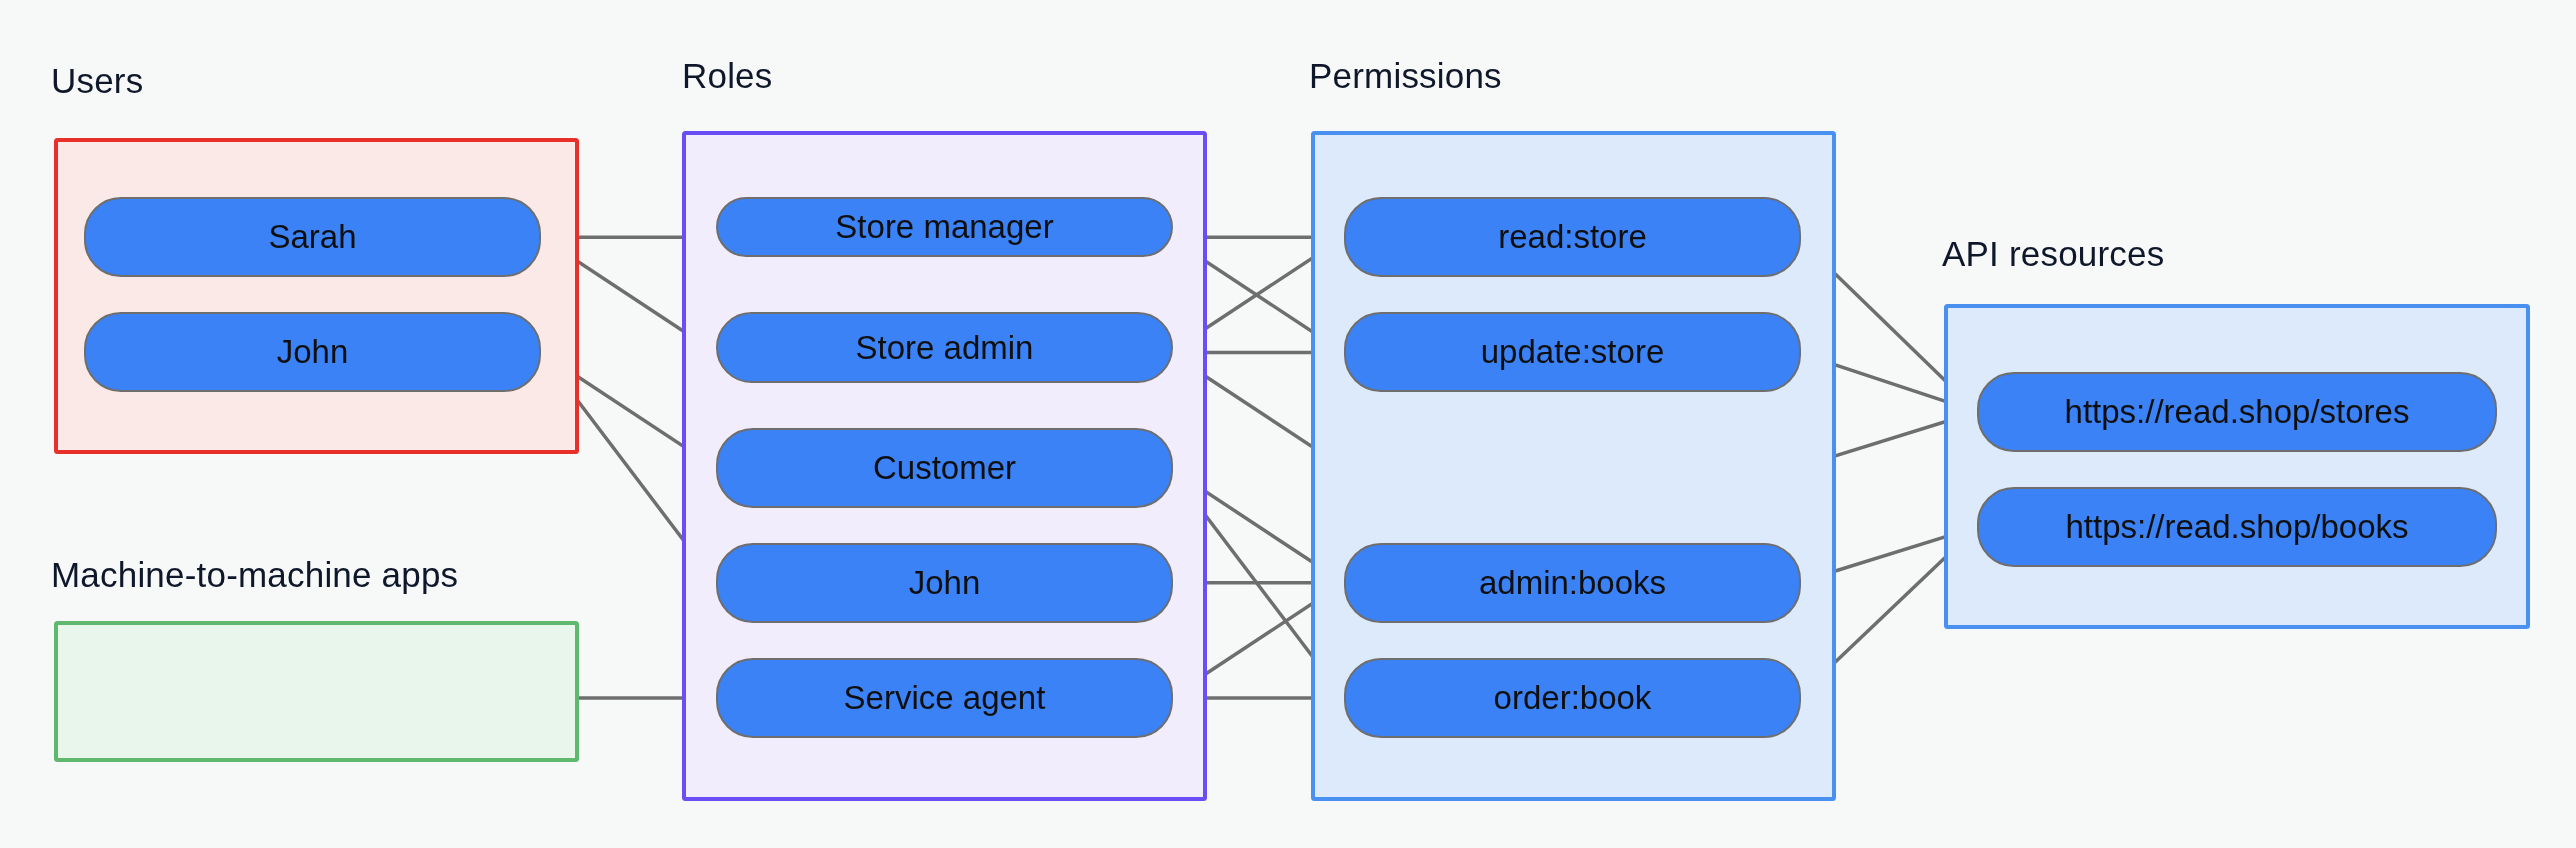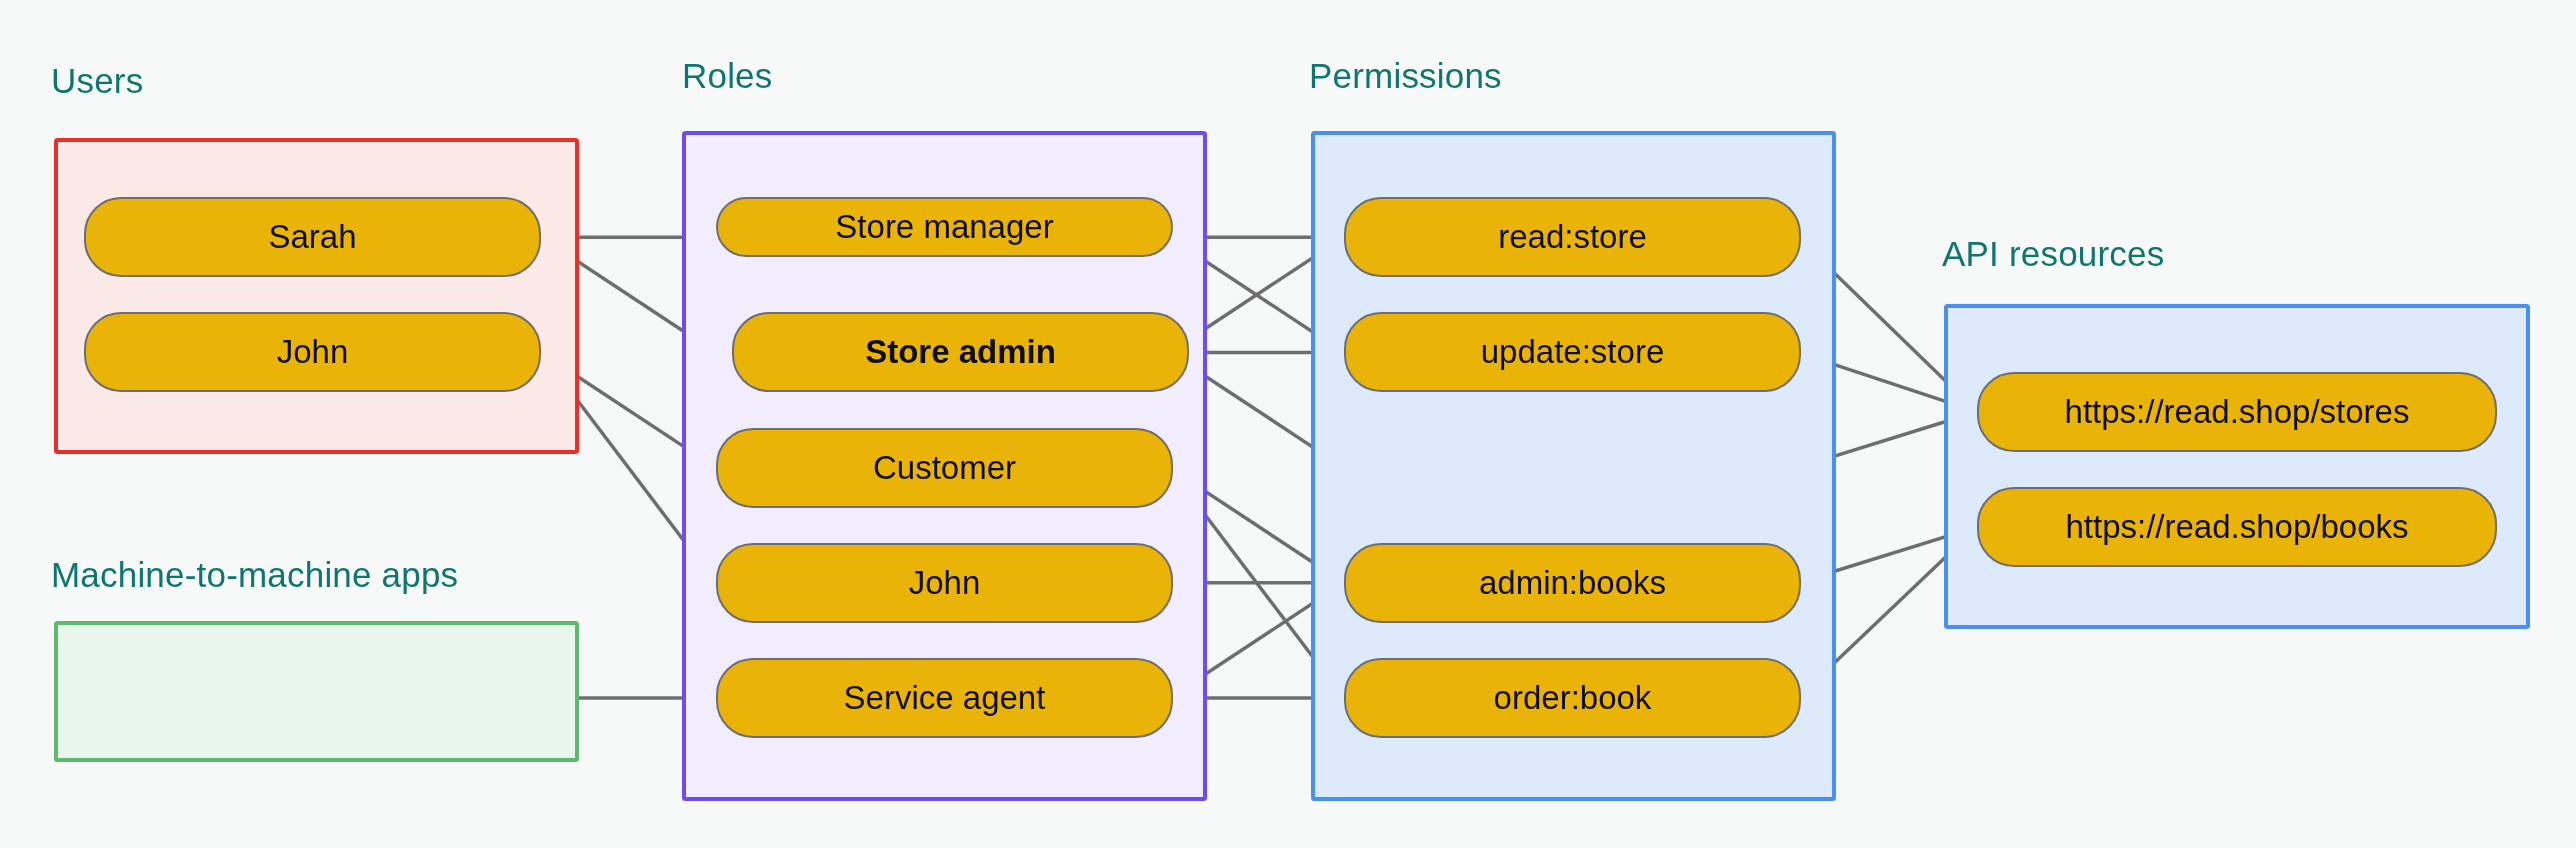--- a/index.html
+++ b/index.html
@@ -8,42 +8,42 @@
     background:#F7F9F8;
     font-family:"Liberation Sans", sans-serif;
     overflow:hidden;
   }
   #stage{position:relative;width:2576px;height:848px;}
   #edges{position:absolute;left:0;top:0;width:2576px;height:848px;pointer-events:none;}
 
   .group-label{
     position:absolute;
     font-size:35px;
-    color:#0f766e;
+    color:#0f172a;
     white-space:nowrap;
     letter-spacing:0.2px;
   }
 
   .container-box{
     position:absolute;
     box-sizing:border-box;
     border-style:solid;
     border-width:4.4px;
     border-radius:3.5px;
   }
   .box-users{border-color:#E8302A;background:#FBE9E7;}
   .box-roles{border-color:#6B4DF5;background:#F2EDFD;}
   .box-perms{border-color:#4A90F0;background:#DCEAFB;}
   .box-api{border-color:#4A90F0;background:#DCEAFB;}
   .box-m2m{border-color:#5EB96E;background:#E9F6EC;}
 
   .node{
     position:absolute;
     box-sizing:border-box;
-    background:#eab308;
+    background:#3b82f6;
     border:2.6px solid #6E6E6E;
     border-radius:37px;
     display:flex;
     align-items:center;
     justify-content:center;
     font-size:33px;
     color:#0F0F0F;
     white-space:nowrap;
   }
 </style>
@@ -114,21 +114,21 @@
     <span>Sarah</span>
   </div>
   <div class="node" style="left:84px;top:312px;width:457px;height:80px;">
     <span>John</span>
   </div>
 
 
   <div class="node" style="left:716px;top:197px;width:457px;height:60px;">
     <span>Store manager</span>
   </div>
-  <div class="node" style="left:732px;top:312px;width:457px;height:80px;font-weight:bold;">
+  <div class="node" style="left:716px;top:312px;width:457px;height:71px;">
     <span>Store admin</span>
   </div>
   <div class="node" style="left:716px;top:428px;width:457px;height:80px;">
     <span>Customer</span>
   </div>
   <div class="node" style="left:716px;top:543px;width:457px;height:80px;">
     <span>John</span>
   </div>
   <div class="node" style="left:716px;top:658px;width:457px;height:80px;">
     <span>Service agent</span>

